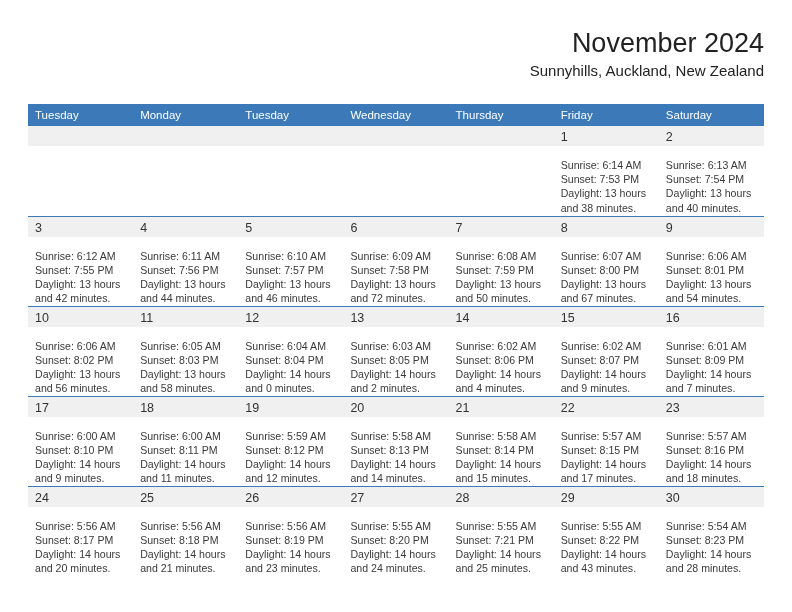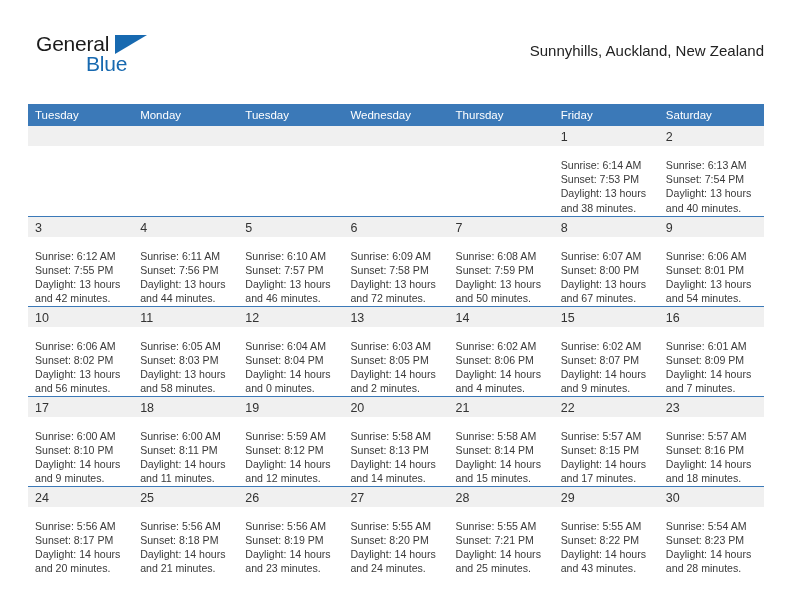--- a/index.html
+++ b/index.html
@@ -71,21 +71,21 @@
   .cal-title {
     font-size: 27px;
     color: #222222;
     line-height: 34px;
     white-space: nowrap;
   }
   .cal-subtitle {
     font-size: 15px;
     color: #222222;
     line-height: 22px;
-    margin-top: 14px;
+    margin-top: 0;
     white-space: nowrap;
   }
 
   
   .calendar {
     position: absolute;
     left: 28px;
     top: 104px;
     width: 736px;
     border-collapse: collapse;
@@ -129,27 +129,23 @@
   .cell-body div { white-space: nowrap; }
   td.empty .date-band { color: transparent; }
 </style>
 </head>
 <body>
 
 <div class="page">
 
   <div class="header">
 
-    <div class="brand">
-      <span class="brand-general">General</span>
-      <span class="brand-triangle"></span>
-      <span class="brand-blue">Blue</span>
-    </div>
 
     <div class="titles">
+      <div class="cal-title">November 2024</div>
       <div class="cal-subtitle">Sunnyhills, Auckland, New Zealand</div>
     </div>
 
   </div>
 
   <table class="calendar">
     <thead>
       <tr id="header-row">
           <th>Tuesday</th>
           <th>Monday</th>

